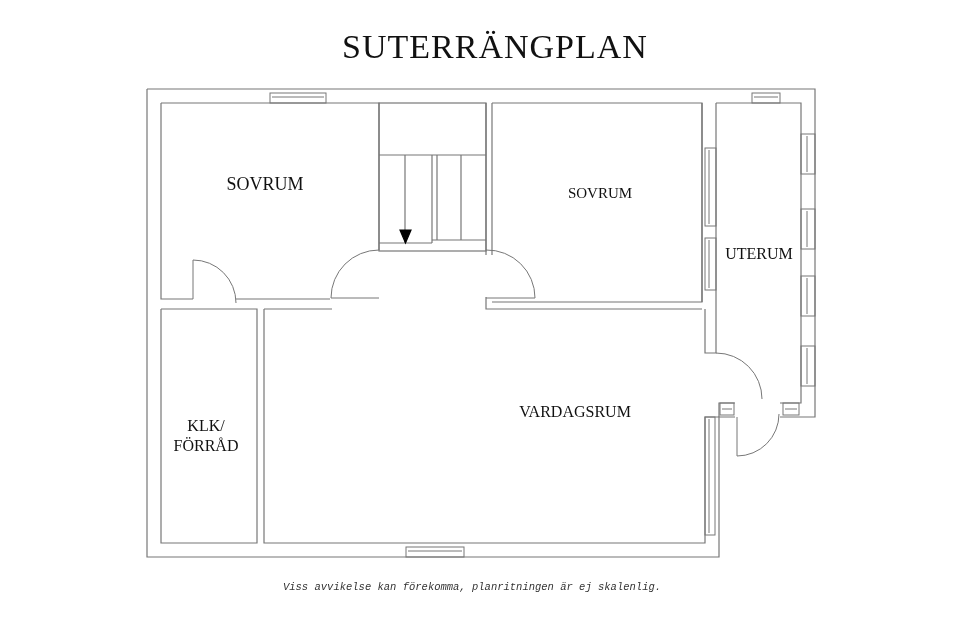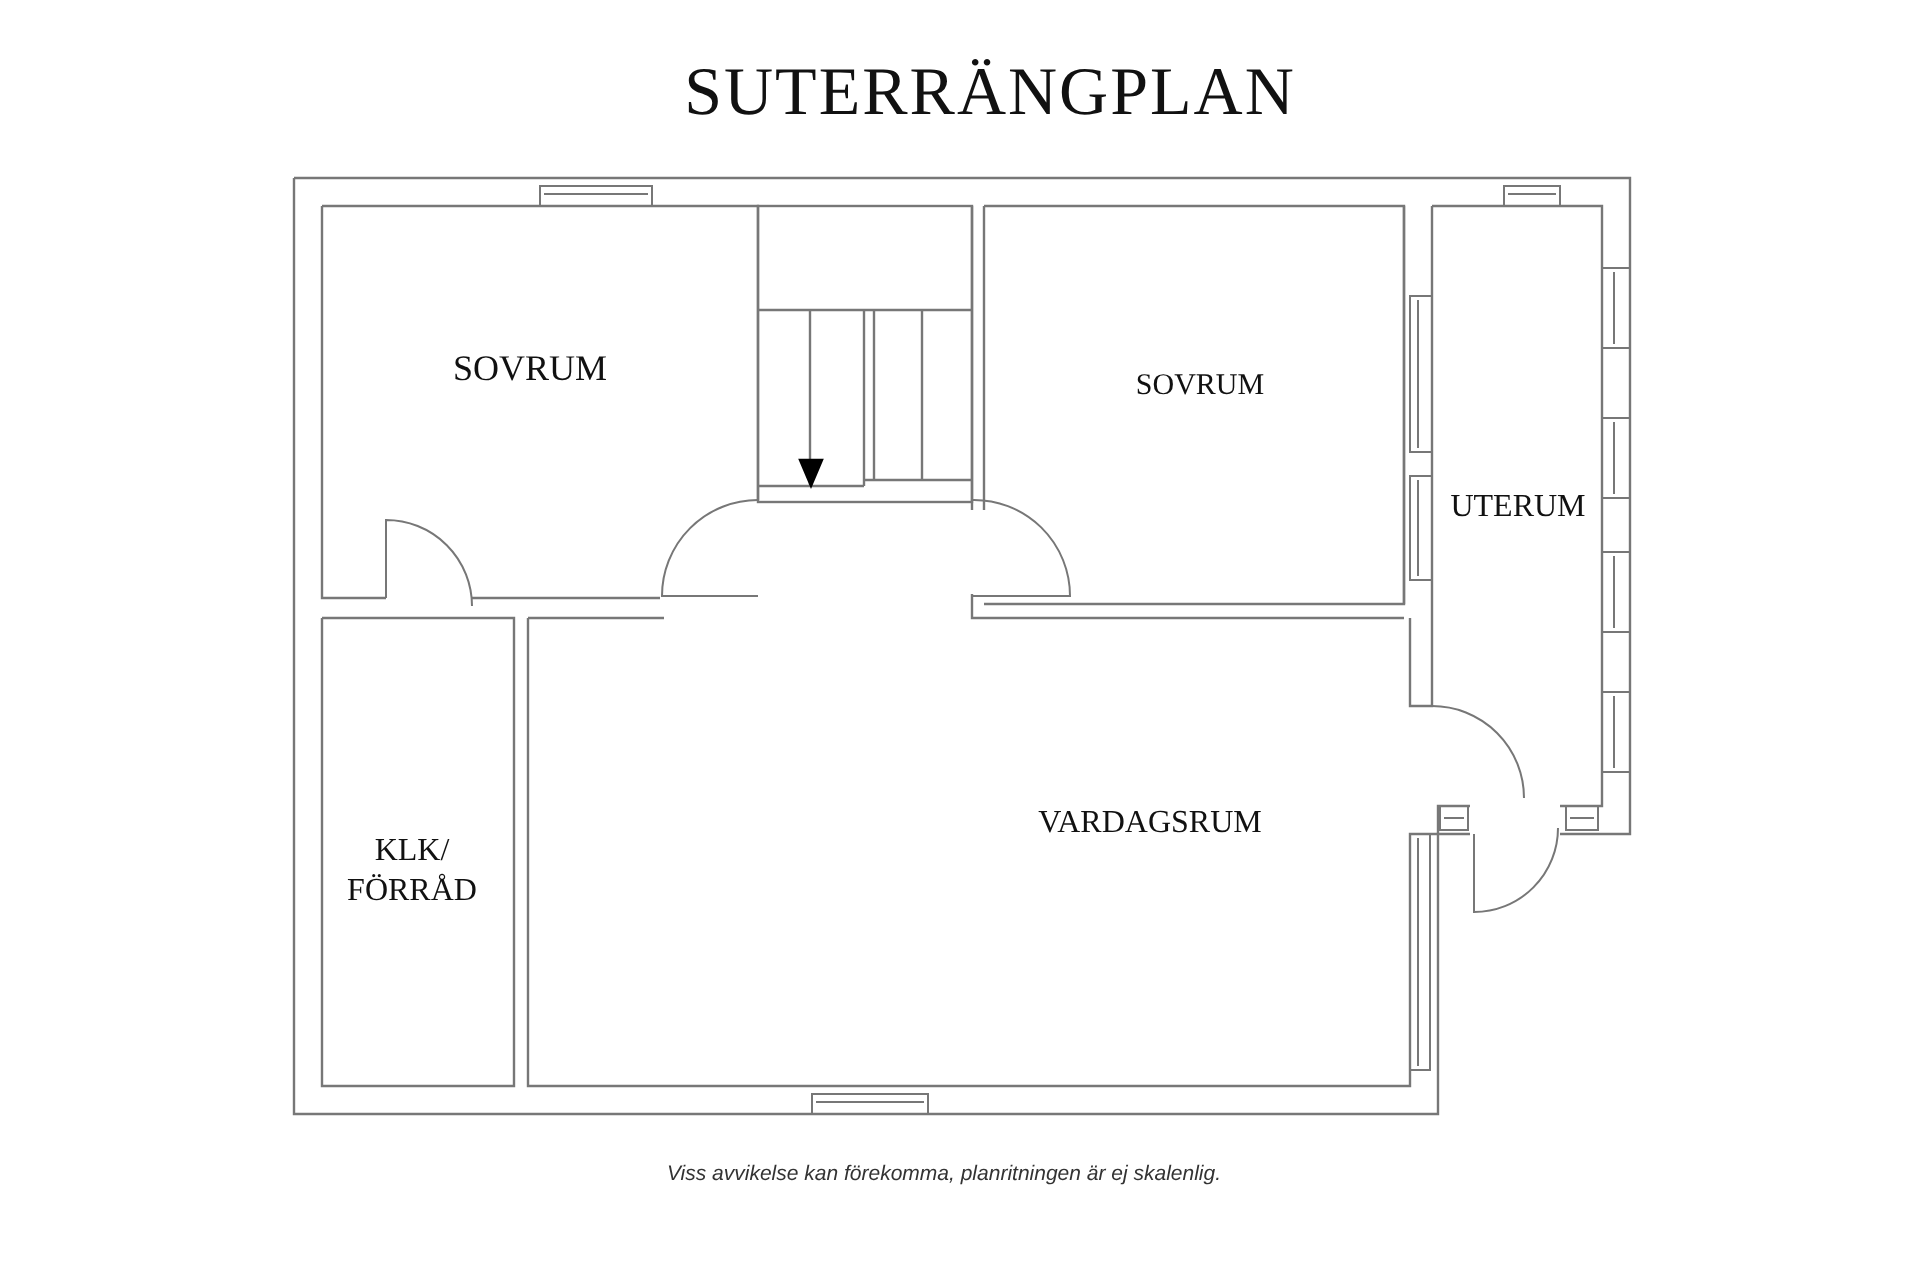--- a/index.html
+++ b/index.html
@@ -1,20 +1,20 @@
 <!DOCTYPE html>
 <html><head>
 <meta charset="utf-8">
 <style>
   html,body{margin:0;padding:0;background:#ffffff;}
   body{width:960px;height:640px;position:relative;overflow:hidden;}
   .title{position:absolute;left:0;top:28px;width:990px;text-align:center;
     font-family:"Liberation Serif","DejaVu Serif",serif;font-size:34px;letter-spacing:1px;color:#111;}
   .footer{position:absolute;left:0;top:581px;width:944px;text-align:center;
-    font-family:Liberation Sans, sans-serif;font-style:italic;font-size:10.5px;color:#333;}
+    font-family:Liberation Mono, monospace;font-style:italic;font-size:10.5px;color:#333;}
   svg{position:absolute;left:0;top:0;}
   .room-label{position:absolute;font-family:"Liberation Serif","DejaVu Serif",serif;color:#111;text-align:center;line-height:1.35;}
   .lbl-tv{left:200px;top:172px;width:130px;font-size:18px;}
   .lbl-sov{left:540px;top:183px;width:120px;font-size:15px;}
   .lbl-ute{left:718px;top:243px;width:82px;font-size:16px;text-align:center;}
   .lbl-klk{left:158px;top:384px;width:96px;font-size:16px;line-height:1.25;margin-top:32px;}
   .lbl-var{left:500px;top:401px;width:150px;font-size:16px;}
 </style>
 </head>
 <body>

